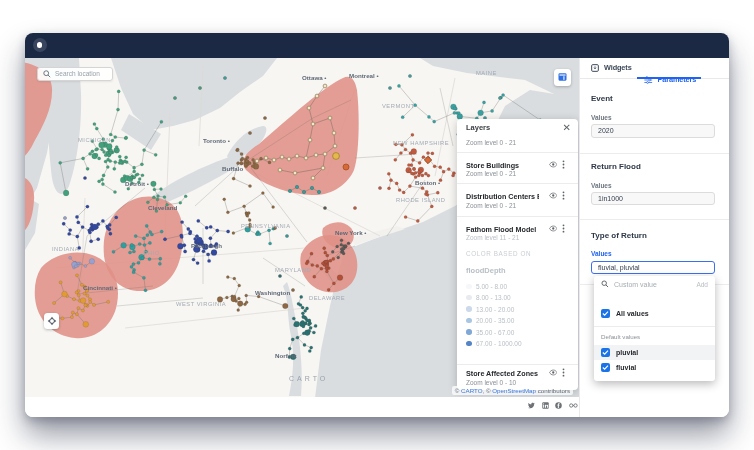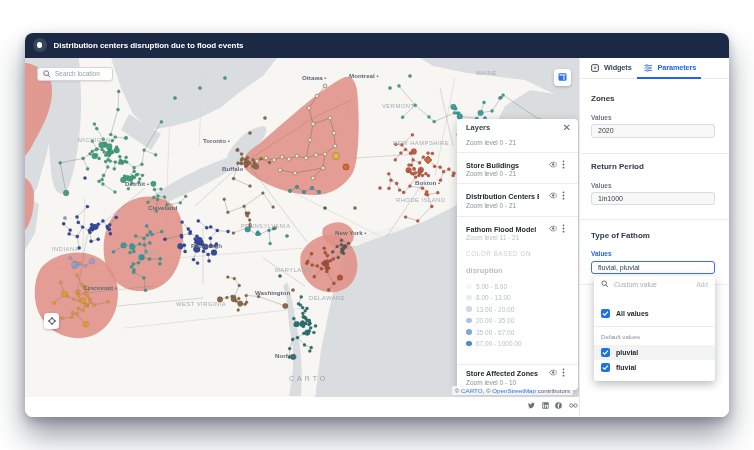--- a/index.html
+++ b/index.html
@@ -60,21 +60,21 @@
   .socials { position:absolute; left:503px; top:369px; display:flex; align-items:center; gap:6.5px; }
 
   
   .sidebar { position:absolute; left:554px; top:24.5px; width:150px; height:360px;
     background:#fff; border-left:1px solid #e8eaec; }
   .tabs { height:21px; display:flex; align-items:center; border-bottom:1px solid #e9e9e9;
     position:relative; }
   .tab { display:flex; align-items:center; gap:5px; font-size:7.3px; font-weight:700; letter-spacing:-0.1px;
     position:absolute; top:0; height:20px; }
   .tab.w { color:#3d4858; left:11px; }
-  .tab.p { color:#2163f0; left:64px; }
+  .tab.p { color:#2163f0; left:64px;margin-top:12px; }
   .tab-underline { position:absolute; left:57px; bottom:-1px; width:64px; height:2px;
     background:#2163f0; }
   .sh { position:absolute; left:11px; font-size:8px; color:#2d3848; font-weight:700; margin:0; }
   .lbl { position:absolute; left:11px; font-size:6.5px; color:#6e7681; font-weight:600; }
   .lbl.blue { color:#2163f0; }
   .inp { position:absolute; left:11px; right:14px; height:13.5px; background:#f8f8f8;
     border:1px solid #dcdcdc; border-radius:3px; font-size:7px; color:#374151;
     display:flex; align-items:center; padding-left:6px; }
   .inp.active { background:#fff; border:1.4px solid #3b6ff2; }
   .sdv { position:absolute; left:0; right:0; border-top:1px solid #ececec; }
@@ -104,21 +104,20 @@
     margin-left:23px; transform:scaleY(1.05); }
   .stat .txt { font-size:15px; font-weight:700; color:#1b2a4e; line-height:22.6px;
     margin-left:15px; margin-top:4px; letter-spacing:0.1px; }
 </style>
 </head>
 <body>
 <div class="stage">
   <div class="card">
     <div class="topbar">
       <div class="tb-circle"></div>
-      <div class="tb-title">Distribution centers disruption due to flood events</div>
     </div>
 
     <div class="maparea">
       <svg width="554" height="340" viewBox="0 0 554 340">
           <rect width="554" height="340" fill="#f7f6f3"></rect>
           <path d="M0,0 L40,0 L30,50 L22,95 L12,130 L0,150 Z" fill="#d9dde0"></path>
           <path d="M0,138 L14,146 L10,175 L0,192 Z" fill="#d9dde0"></path>
           <path d="M24,0 L54,0 L56,35 C57,70 52,105 44,128 C38,142 28,138 26,112 C22,75 22,35 24,0 Z" fill="#d9dde0"></path>
           <path d="M86,0 L252,0 L238,18 L215,34 L195,50 L170,62 L148,68 L126,72 L108,56 L96,30 Z" fill="#d9dde0"></path>
           <path d="M104,56 L136,76 L126,92 L96,72 Z" fill="#d9dde0"></path>
@@ -1355,21 +1354,21 @@
               </svg>
               <svg width="3" height="9" viewBox="0 0 3 11">
                 <circle cx="1.5" cy="1.6" r="1.1" fill="#5f6368"></circle>
                 <circle cx="1.5" cy="5.5" r="1.1" fill="#5f6368"></circle>
                 <circle cx="1.5" cy="9.4" r="1.1" fill="#5f6368"></circle>
               </svg>
             </span>
           </span>
           <div class="ly-s" style="left:9px;top:115.5px;color:#b9c0c8">Zoom level 11 - 21</div>
           <div style="font-size:6.3px;color:#c9ced4;letter-spacing:0.6px;left:9px;top:131px">COLOR BASED ON</div>
-          <div style="font-size:7.5px;color:#b9bfc7;font-weight:700;left:9px;top:147px">disruption</div>
+          <div style="font-size:7.5px;color:#b9bfc7;font-weight:700;left:9px;top:147px">floodDepth</div>
           <i class="lg-dot" style="left:9px;top:165.0px;background:#f5f7f9"></i>
           <div class="lg-t" style="left:19px;top:164.5px">5.00 - 8.00</div>
           <i class="lg-dot" style="left:9px;top:176.4px;background:#e7ebf0"></i>
           <div class="lg-t" style="left:19px;top:175.9px">8.00 - 13.00</div>
           <i class="lg-dot" style="left:9px;top:187.8px;background:#ccd9ea"></i>
           <div class="lg-t" style="left:19px;top:187.3px">13.00 - 20.00</div>
           <i class="lg-dot" style="left:9px;top:199.2px;background:#a9c6e2"></i>
           <div class="lg-t" style="left:19px;top:198.7px">20.00 - 35.00</div>
           <i class="lg-dot" style="left:9px;top:210.6px;background:#7fa8d6"></i>
           <div class="lg-t" style="left:19px;top:210.1px">35.00 - 67.00</div>
@@ -1439,29 +1438,29 @@
               <g fill="#fff" stroke="#2163f0">
                 <circle cx="4" cy="2" r="1.3"></circle>
                 <circle cx="8" cy="5.5" r="1.3"></circle>
                 <circle cx="5" cy="9" r="1.3"></circle>
               </g>
             </svg>
           Parameters
         </div>
         <div class="tab-underline"></div>
       </div>
-      <h3 class="sh" style="top:36.5px">Zones</h3>
+      <h3 class="sh" style="top:36.5px">Event</h3>
       <div class="lbl" style="top:56.5px">Values</div>
       <div class="inp" style="top:66.5px">2020</div>
       <div class="sdv" style="top:95.8px"></div>
-      <h3 class="sh" style="top:104.5px">Return Period</h3>
+      <h3 class="sh" style="top:104.5px">Return Flood</h3>
       <div class="lbl" style="top:124.5px">Values</div>
       <div class="inp" style="top:134px">1in1000</div>
       <div class="sdv" style="top:161.5px"></div>
-      <h3 class="sh" style="top:173.5px">Type of Fathom</h3>
+      <h3 class="sh" style="top:173.5px">Type of Return</h3>
       <div class="lbl blue" style="top:192.5px">Values</div>
       <div class="inp active" style="top:203px">fluvial, pluvial</div>
       <div class="sdv" style="top:226.5px"></div>
     </div>
   </div>
 
   <div class="dropdown">
     <div class="dd-search">
       <svg width="8" height="8" viewBox="0 0 10 10">
           <circle cx="4" cy="4" r="2.8" fill="none" stroke="#5f6368" stroke-width="1.2"></circle>

